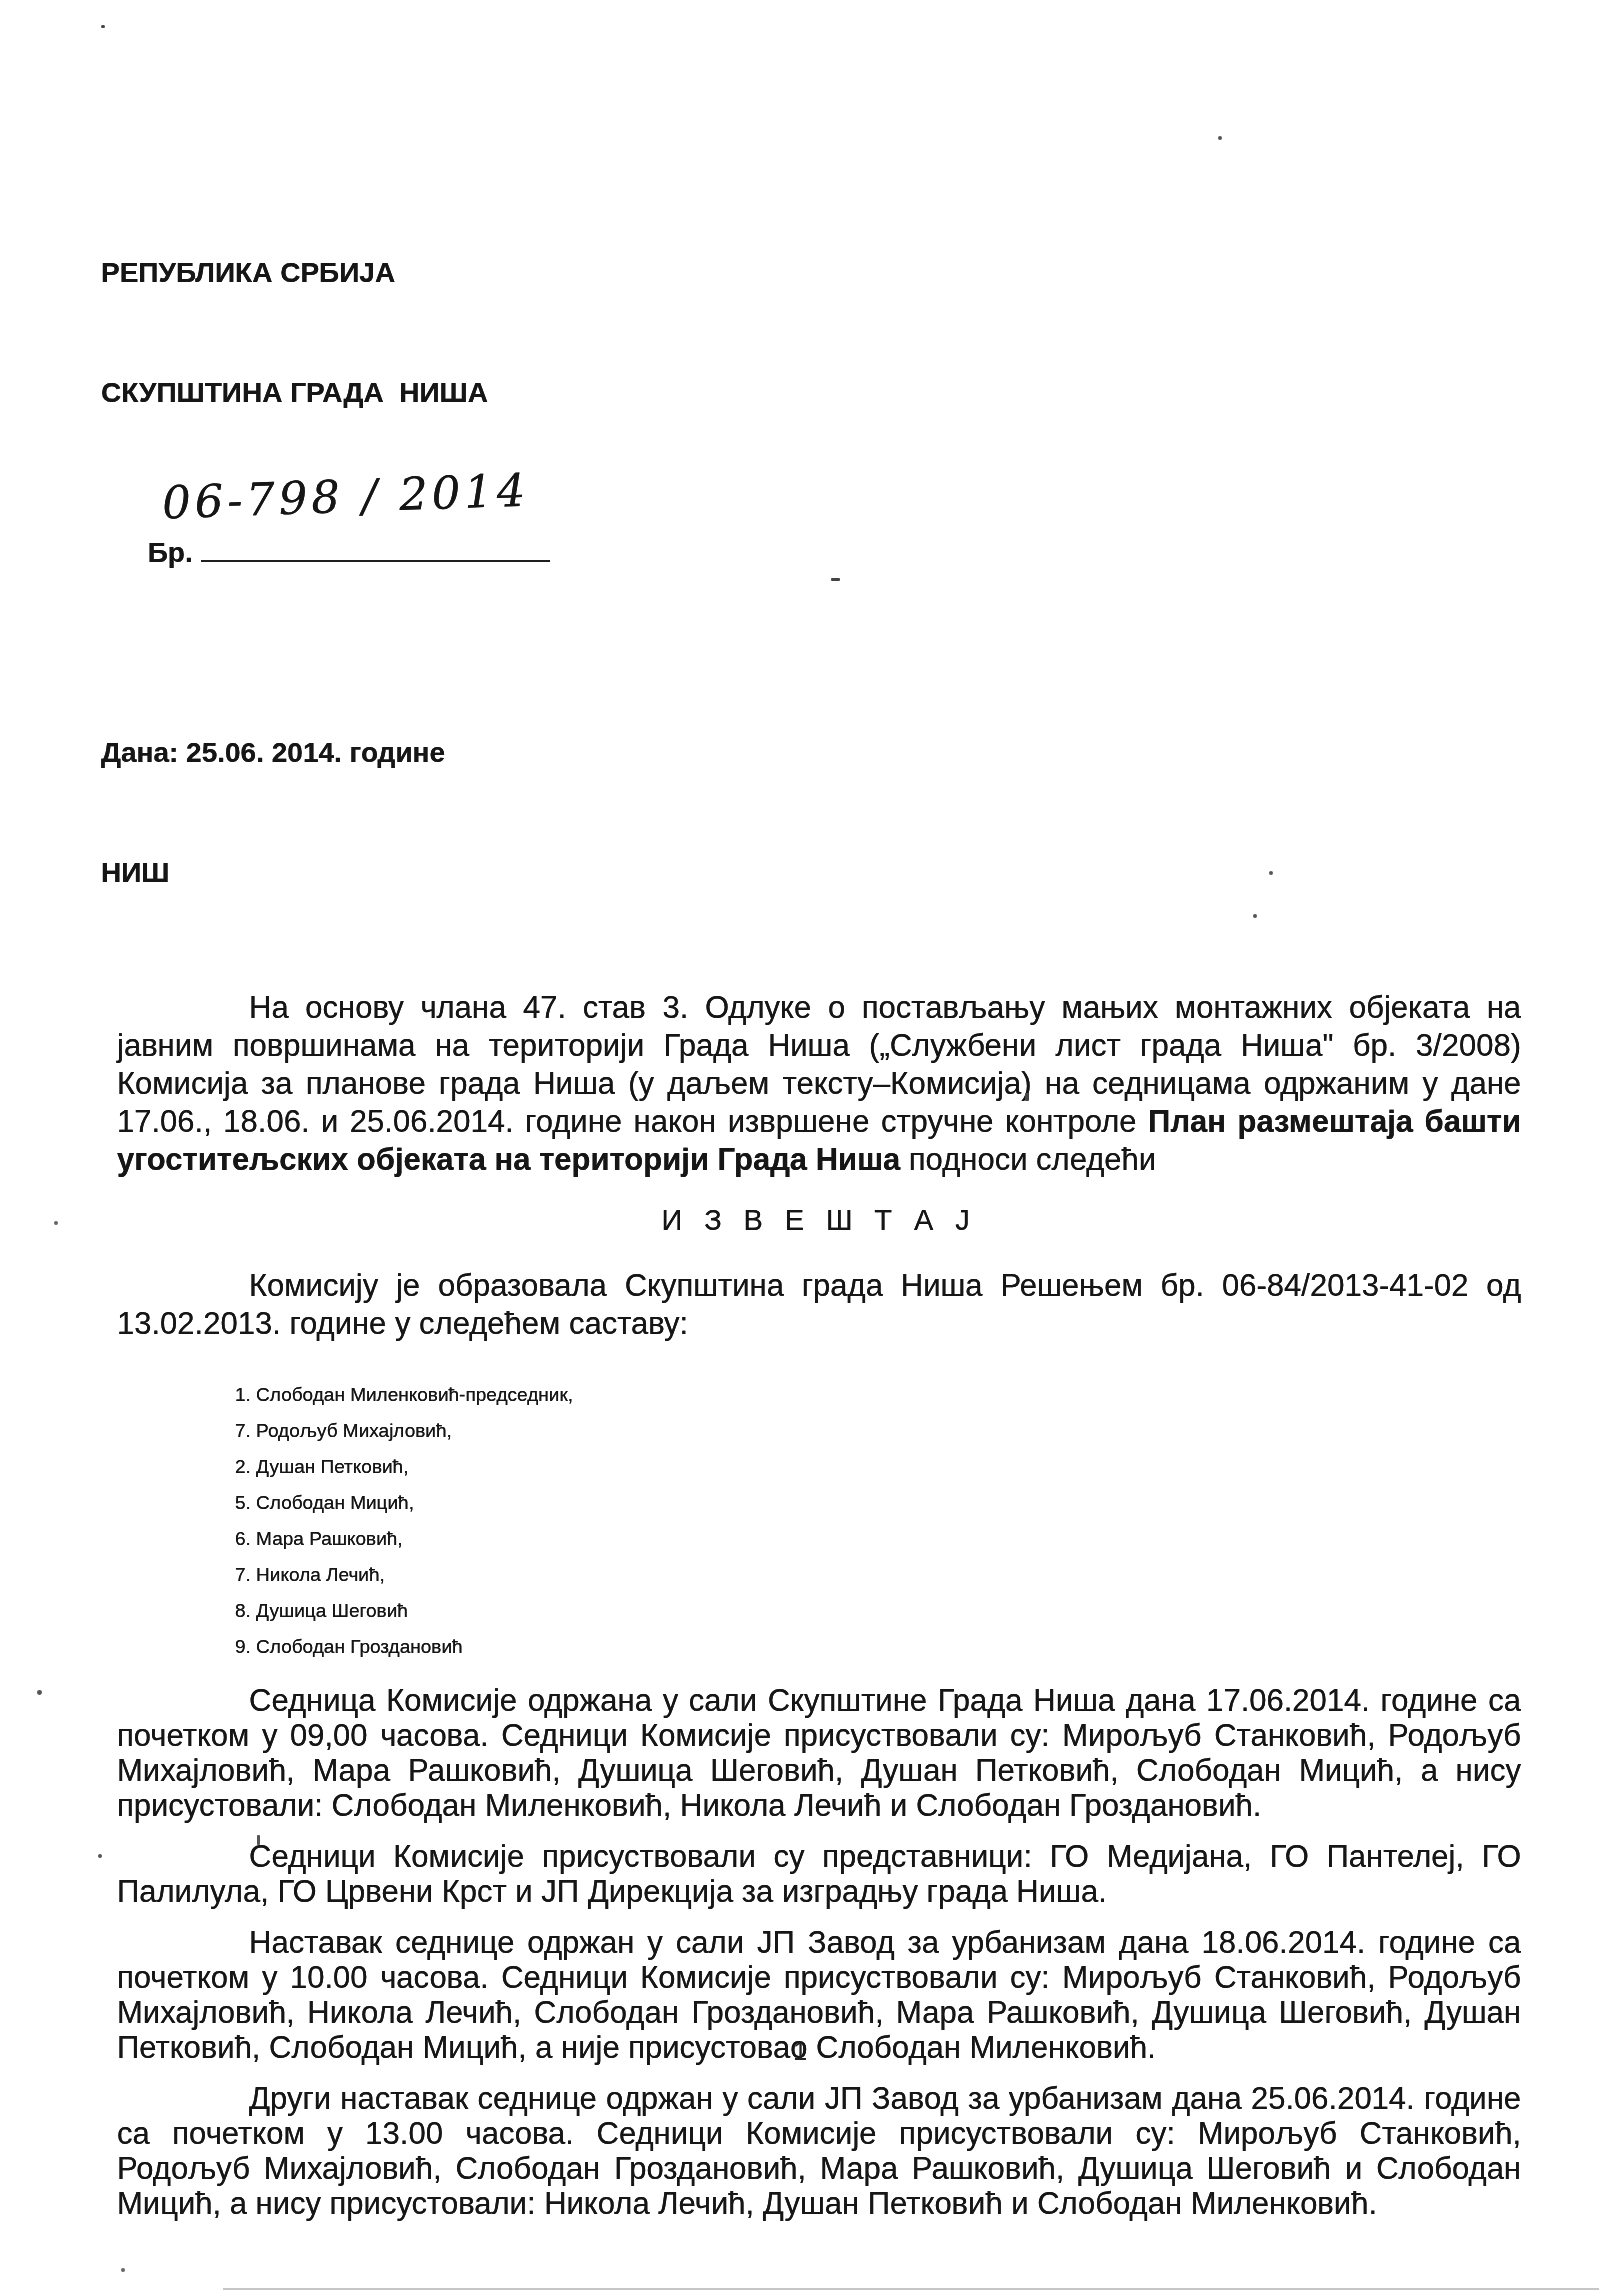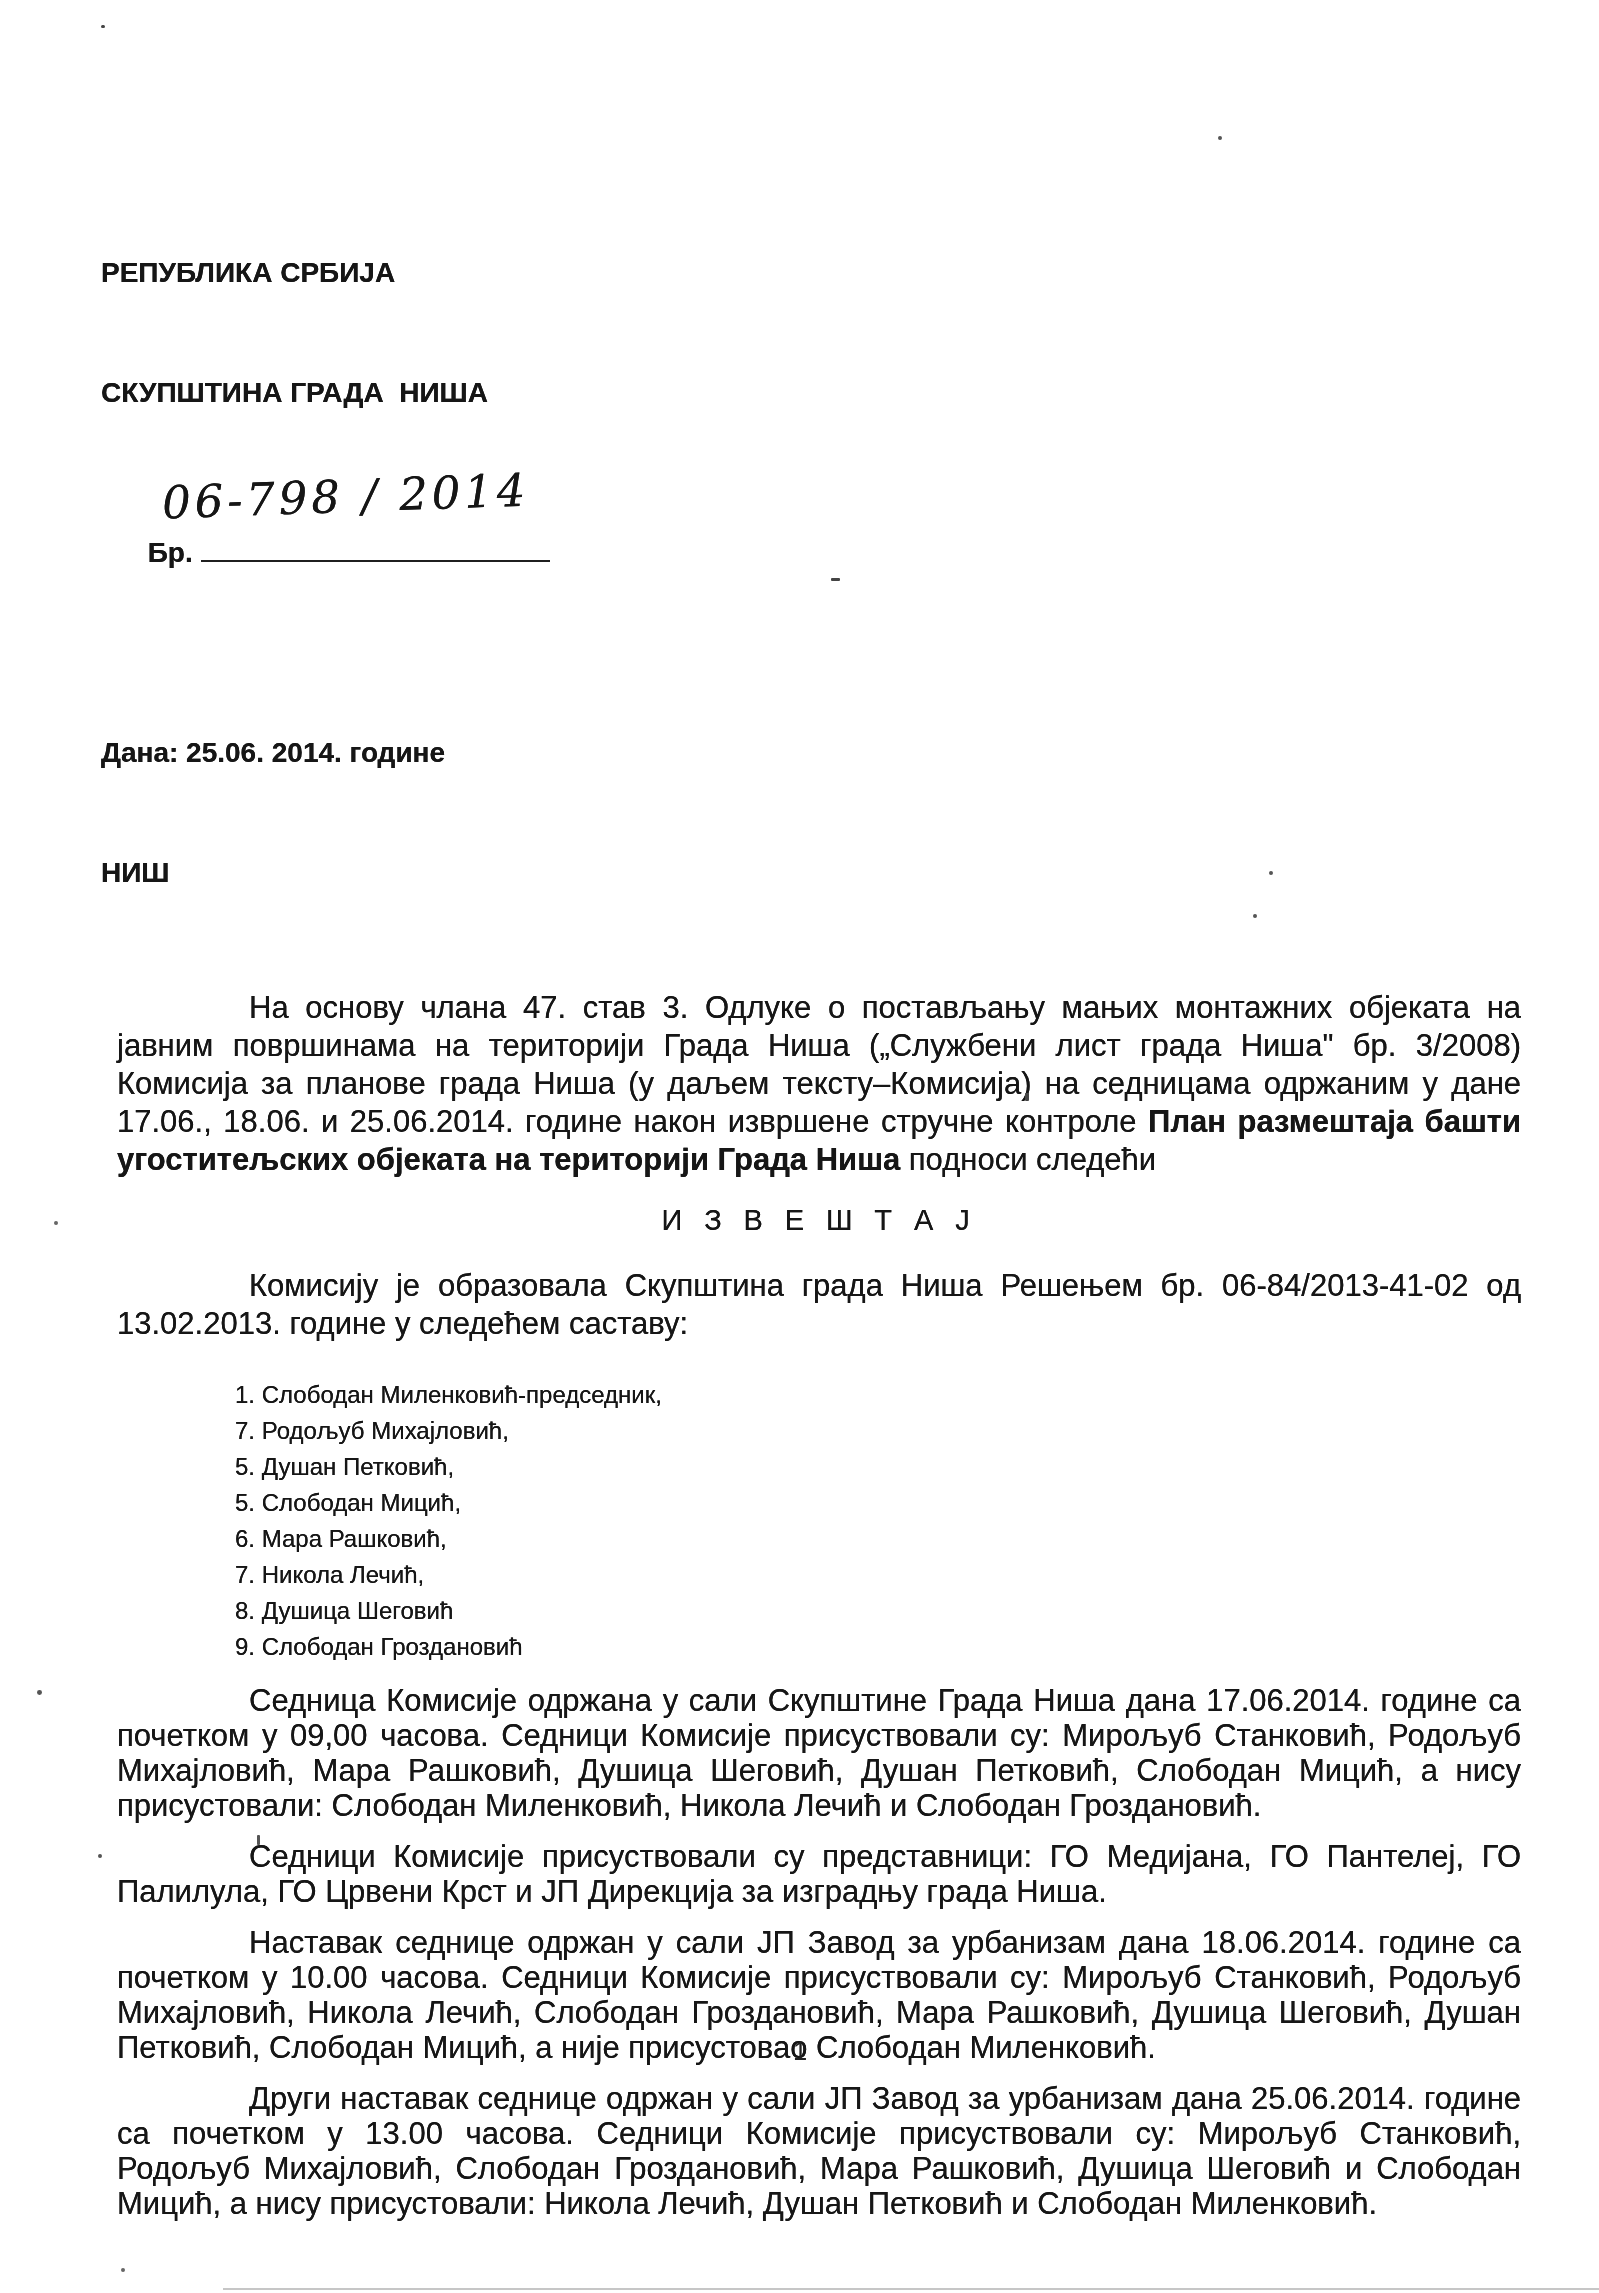--- a/index.html
+++ b/index.html
@@ -28,21 +28,21 @@
   }
   .para{
     font-size:31px;line-height:38px;text-align:justify;
     text-indent:132px;margin:16px;
   }
   .intro-bold{font-weight:bold;}
   .report-title{
     font-size:29px;line-height:39px;letter-spacing:6.9px;
     text-align:center;margin:21.6px 0 27.4px 0;font-weight:normal;
   }
-  .members{margin:34px 0 0 134px;font-size:24px;line-height:36px;}
+  .members{margin:34px 0 0 134px;font-size:19px;line-height:36px;}
   .sessions{margin-top:17.6px;}
   .sessions .para{line-height:35px;}
   .page-number{
     position:absolute;top:2037px;left:0;right:0;
     text-align:center;font-size:25.5px;color:#222;
   }
   .speck{position:absolute;background:#555;border-radius:50%;}
   .speck.bar{border-radius:1px;}
   .scan-line{
     position:absolute;bottom:3.9px;left:223px;right:0;height:2px;
@@ -67,21 +67,21 @@
 
   <p class="para"><span>На основу члана  47. став 3.  Одлуке о постављању мањих монтажних објеката на јавним површинама на територији Града Ниша („Службени лист града Ниша" бр. 3/2008)  Комисија за планове града Ниша (у даљем тексту–Комисија) на седницама одржаним у дане 17.06., 18.06. и 25.06.2014. године након извршене стручне контроле </span><span class="intro-bold">План размештаја башти угоститељских објеката на територији Града Ниша</span><span>  подноси следећи</span></p>
 
   <div class="report-title">И З В Е Ш Т А Ј</div>
 
   <p class="para">Комисију је образовала Скупштина града Ниша Решењем бр. 06-84/2013-41-02 од 13.02.2013. године у следећем саставу:</p>
 
   <div class="members">
     <div>1. Слободан Миленковић-председник,</div>
     <div>7. Родољуб Михајловић,</div>
-    <div>5. Душан Петковић,</div>
+    <div>2. Душан Петковић,</div>
     <div>5. Слободан Мицић,</div>
     <div>6. Мара Рашковић,</div>
     <div>7. Никола Лечић,</div>
     <div>8. Душица Шеговић</div>
     <div>9. Слободан Гроздановић</div>
   </div>
 
   <div class="sessions">
     <p class="para">Седница Комисије одржана у сали Скупштине Града Ниша дана 17.06.2014. године са почетком у 09,00 часова. Седници Комисије присуствовали су: Мирољуб Станковић, Родољуб Михајловић, Мара Рашковић, Душица Шеговић, Душан Петковић, Слободан Мицић, а нису присустовали: Слободан Миленковић, Никола Лечић и Слободан Гроздановић.</p>
     <p class="para">Седници Комисије присуствовали су представници: ГО Медијана, ГО Пантелеј, ГО Палилула, ГО Црвени Крст и ЈП Дирекција за изградњу града Ниша.</p>

